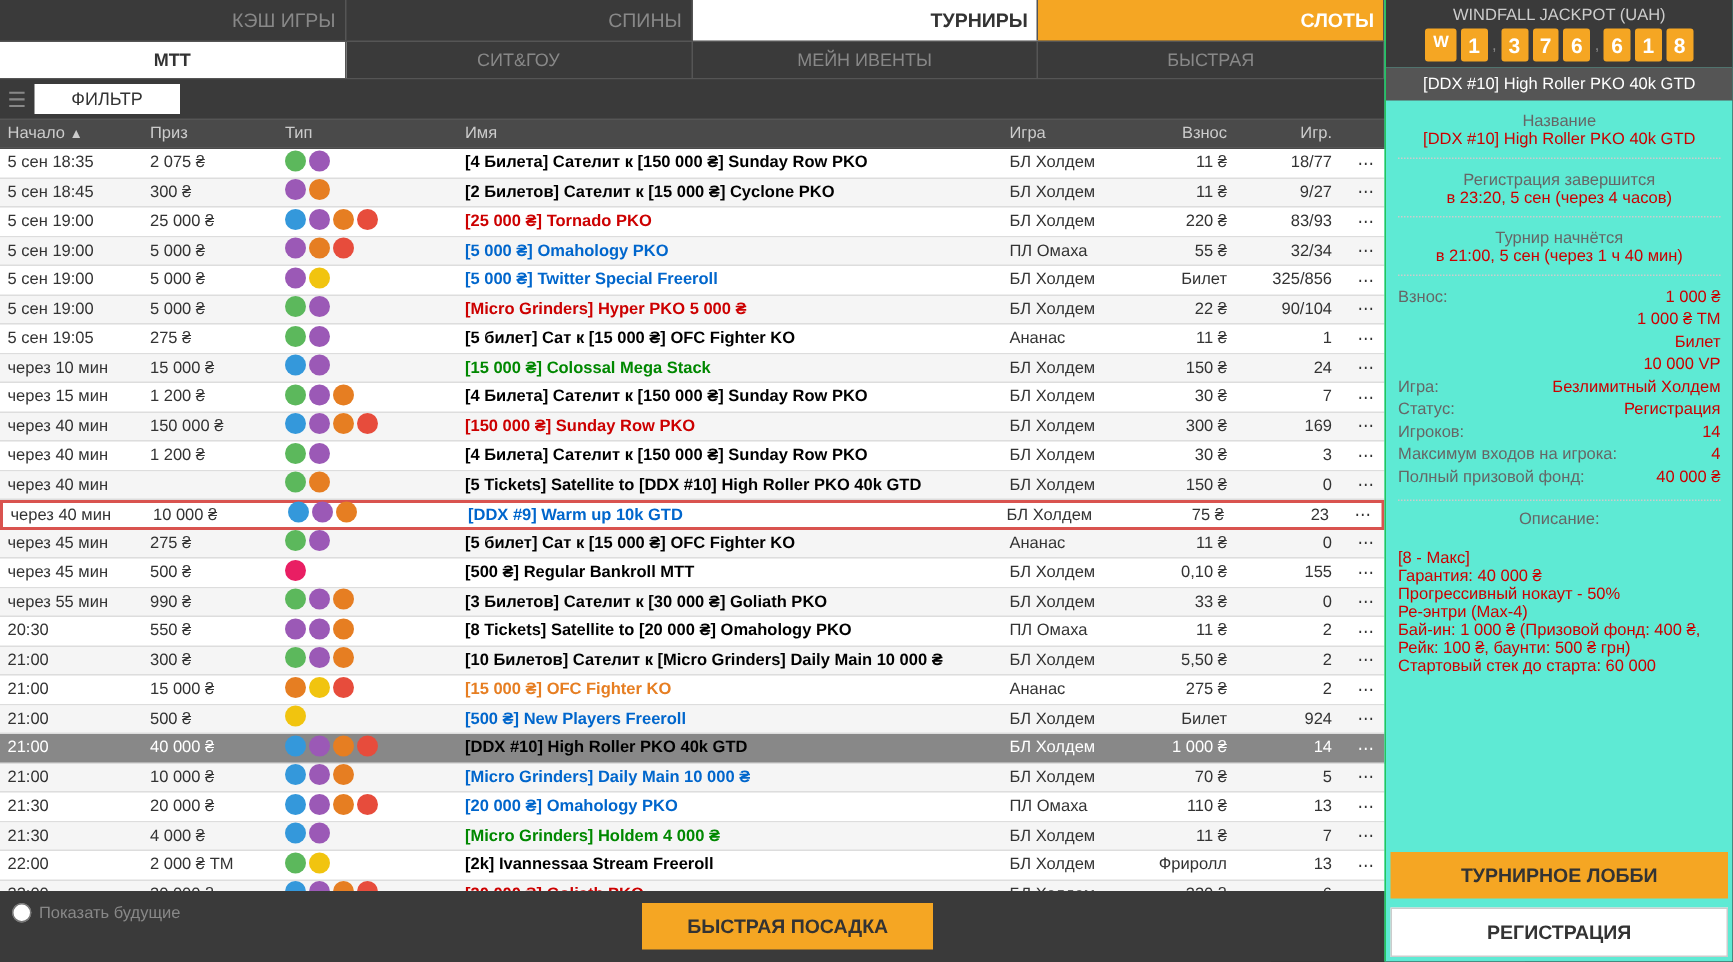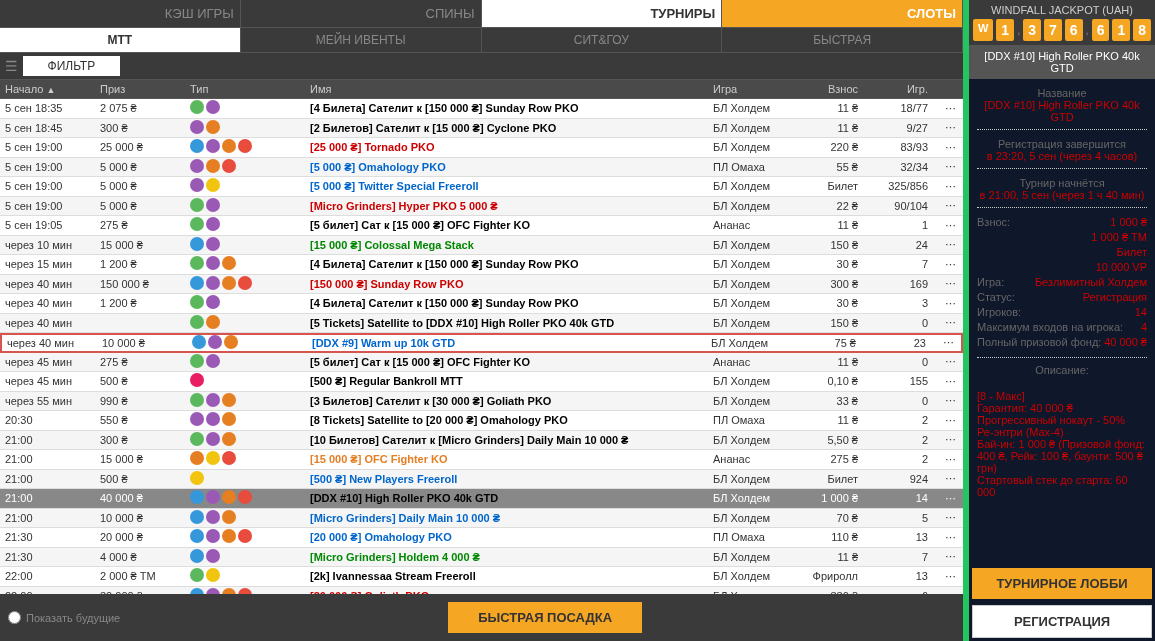--- a/index.html
+++ b/index.html
@@ -31,24 +31,24 @@
 .row.hl-dark{background:#888;color:#fff}
 .row .col-name{font-weight:bold}
 .name-red{color:#c00}
 .name-blue{color:#06c}
 .name-green{color:#080}
 .name-orange{color:#e67e22}
 .name-black{color:#000}
 .icons{display:inline-flex;gap:2px}
 .ico{width:14px;height:14px;border-radius:50%;display:inline-flex;align-items:center;justify-content:center;font-size:9px;color:#fff}
 .ico.g{background:#5cb85c}.ico.p{background:#9b59b6}.ico.b{background:#3498db}.ico.o{background:#e67e22}.ico.r{background:#e74c3c}.ico.y{background:#f1c40f}.ico.pk{background:#e91e63}
-.bottom-bar{display:flex;align-items:center;background:#3a3a3a;padding:8px;gap:15px}
+.bottom-bar{display:flex;align-items:flex-start;background:#3a3a3a;padding:8px;gap:15px}
 .checkbox-wrap{display:flex;align-items:center;gap:5px;color:#888;font-size:11px}
 .btn-fast{background:#f5a623;color:#333;padding:8px 30px;font-weight:bold;font-size:13px;margin-left:auto;margin-right:auto;cursor:pointer}
-.right-panel{width:192px;background:#0f172a;display:flex;flex-direction:column;border-left:6px solid #22c55e}
+.right-panel{width:232px;background:#5eead4;display:flex;flex-direction:column;border-left:1px solid #22c55e}
 .jackpot{background:#3a3a3a;padding:4px;text-align:center}
 .jackpot-title{color:#ccc;font-size:11px;margin-bottom:3px}
 .jackpot-digits{display:flex;justify-content:center;gap:3px}
 .digit{background:#f5a623;color:#fff;padding:3px 5px;font-weight:bold;font-size:14px;border-radius:2px}
 .digit.w{background:#f5a623;font-size:11px}
 .panel-header{background:#555;color:#fff;padding:5px;font-size:11px;text-align:center}
 .panel-body{flex:1;padding:8px;font-size:11px;color:#333;overflow-y:auto}
 .panel-body .section{text-align:center;margin-bottom:8px;padding-bottom:6px;border-bottom:1px dotted #ccc}
 .panel-body .label{color:#666}
 .panel-body .value{color:#c00;font-weight:normal}
@@ -63,22 +63,22 @@
 <div class="container">
   <div class="main">
     <div class="tabs-top">
       <div class="tab">КЭШ ИГРЫ</div>
       <div class="tab">СПИНЫ</div>
       <div class="tab active-white">ТУРНИРЫ</div>
       <div class="tab active-orange">СЛОТЫ</div>
     </div>
     <div class="tabs-sub">
       <div class="subtab active">MTT</div>
+      <div class="subtab">СИТ&amp;ГОУ</div>
       <div class="subtab">МЕЙН ИВЕНТЫ</div>
-      <div class="subtab">СИТ&amp;ГОУ</div>
       <div class="subtab">БЫСТРАЯ</div>
     </div>
     <div class="filter-row">
       <span style="color:#888;font-size:14px">☰</span>
       <div class="filter-label">ФИЛЬТР</div>
     </div>
     <div class="table-header">
       <div class="col-start"><span>Начало</span> <span class="sort-arrow">▲</span></div>
       <div class="col-prize">Приз</div>
       <div class="col-type">Тип</div>

